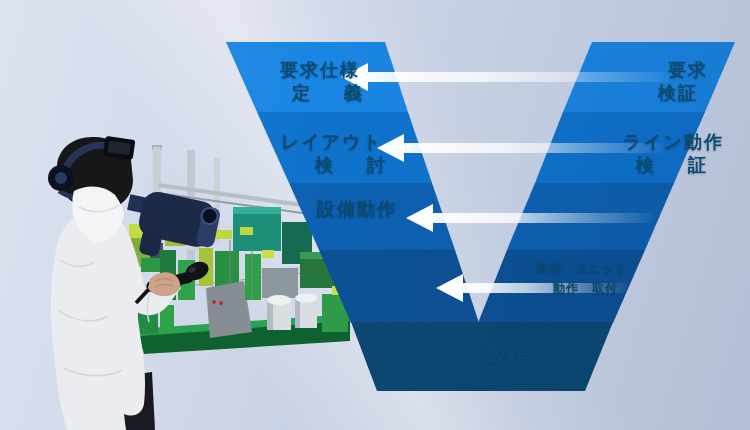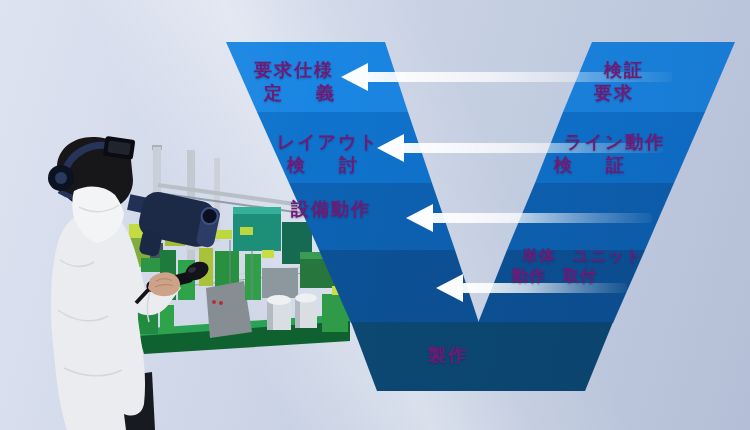--- a/index.html
+++ b/index.html
@@ -30,36 +30,36 @@
   .arrow { position:absolute; filter:blur(.3px); }
   .arrow .head { position:absolute; left:0; top:0; width:27px; height:28px;
     background:#fcfdff; clip-path:polygon(100% 0, 0 50%, 100% 100%); }
   .arrow .band { position:absolute; left:25px; top:9px; height:10px; border-radius:3px;
     background:linear-gradient(to right, rgba(255,255,255,.97), rgba(255,255,255,.72) 40%, rgba(255,255,255,.30) 74%, rgba(255,255,255,.04) 100%); }
   .a1 { left:341px; top:63px; }  .a1 .band { width:306px; }
   .a2 { left:377px; top:134px; } .a2 .band { width:261px; }
   .a3 { left:406px; top:204px; } .a3 .band { width:221px; }
   .a4 { left:436px; top:274px; } .a4 .band { width:166px; }
   
-  .stage { position:absolute; color:#701a75; font-weight:bold; text-align:left;
+  .stage { position:absolute; color:#0c4a6e; font-weight:bold; text-align:right;
     font-size:18px; line-height:23px; letter-spacing:2px;
     text-shadow:0 1px 2px rgba(0,25,70,.30); white-space:nowrap; }
   .stage .ln { white-space:nowrap; }
   .colL .ln:nth-child(2) { transform:translateX(10px); }
   .colR .ln:nth-child(2) { transform:translateX(-10px); }
   .colR .ln:nth-child(3) { transform:translateX(-22px); }
   .jspread { letter-spacing:8px; }
   .sL1 { left:254px; top:58px;  width:106px; }
   .sL2 { left:277px; top:130px; width:106px; }
   .sL3 { left:291px; top:197px; width:106px; }
   .sL4 { left:336px; top:267px; width:106px; line-height:20px; }
   .sR1 { left:604px; top:58px;  width:104px; }
-  .sR2 { left:564px; top:130px; width:104px; }
+  .sR2 { left:620px; top:130px; width:104px; }
   .sR3 { left:551px; top:197px; width:104px; }
-  .sR4 { left:522px; top:246px; width:106px; font-size:16px; line-height:20px; letter-spacing:1px; }
+  .sR4 { left:522px; top:258px; width:106px; font-size:12px; line-height:20px; letter-spacing:1px; }
   .sB  { left:428px; top:343px; width:100px; font-size:18px; line-height:24px; }
 </style>
 </head>
 <body>
 
 <div class="canvas">
   <div class="bg"></div>
   <div class="bg-streak"></div>
 
   <svg class="photo" viewBox="0 0 750 430">
@@ -188,22 +188,22 @@
     <div class="ln jspread">定　義</div>
   </div>
   <div class="stage colL sL2">
     <div class="ln">レイアウト</div>
     <div class="ln jspread">検　討</div>
   </div>
   <div class="stage colL sL3">
     <div class="ln">設備動作</div>
   </div>
   <div class="stage colR sR1">
+    <div class="ln">要求</div>
     <div class="ln">検証</div>
-    <div class="ln">要求</div>
   </div>
   <div class="stage colR sR2">
     <div class="ln">ライン動作</div>
     <div class="ln jspread">検　証</div>
   </div>
   <div class="stage colR sR4">
     <div class="ln">単体　ユニット</div>
     <div class="ln">動作　取付</div>
   </div>
   <div class="stage sB">

